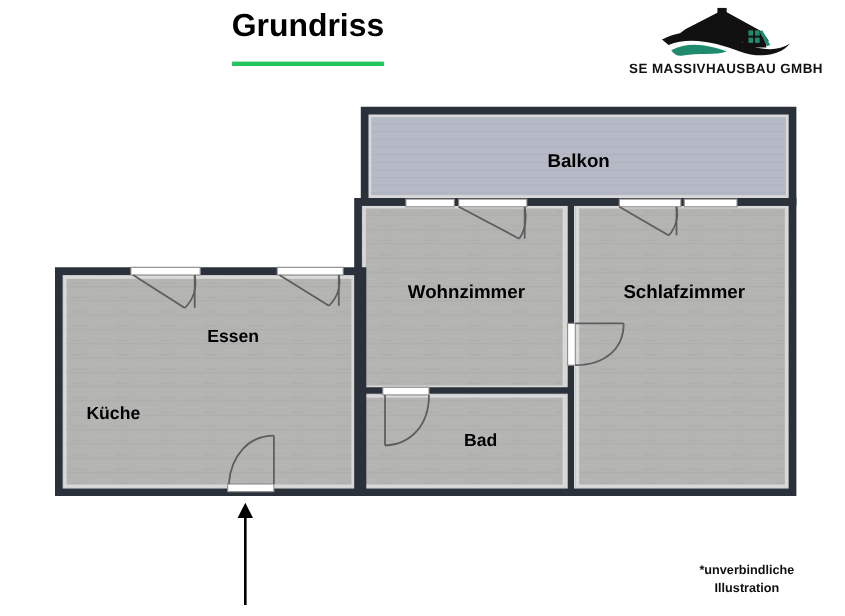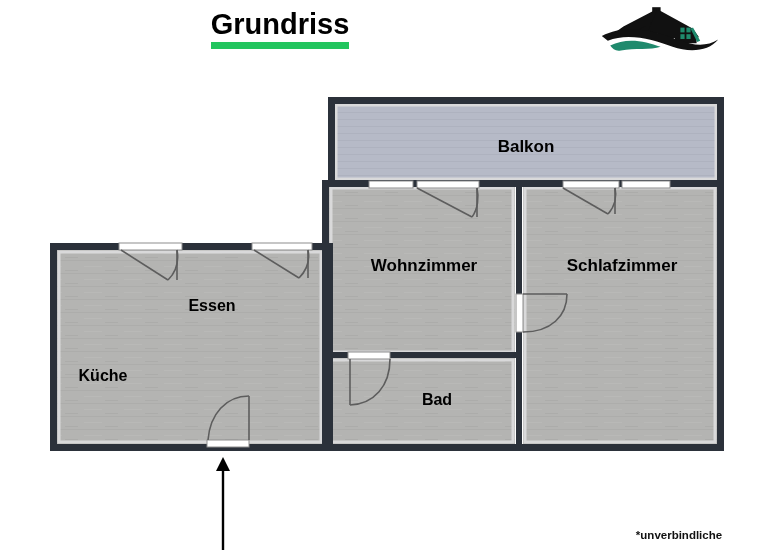--- a/index.html
+++ b/index.html
@@ -16,22 +16,22 @@
     position:absolute;
     left:0; top:8px;
     width:560px;
     text-align:center;
     font-size:29px;
     font-weight:bold;
     color:#000;
     letter-spacing:0px;
   }
   .page-title span{
-    border-bottom:7px solid #22c55e;
-    padding-bottom:2px;
+    border-bottom:4px solid #22c55e;
+    padding-bottom:16px;
   }
 
   .logo-block{
     position:absolute;
     right:10px; top:6px;
     width:196px;
     text-align:center;
   }
   .logo-mark{
     width:126px;height:48px;
@@ -96,20 +96,21 @@
     <rect x="149" y="36" width="7" height="8" fill="#1f8a6d"></rect>
     <rect x="139" y="47" width="7" height="8" fill="#1f8a6d"></rect>
     <rect x="149" y="47" width="7" height="8" fill="#1f8a6d"></rect>
 
     <path d="M160 36 L172 58 L167 60 L156 38 Z" fill="#1f8a6d"></path>
 
     <path d="M8 50 C50 28 98 42 140 58 C160 66 184 68 202 56 C186 76 154 78 126 68 C94 56 52 44 18 58 Z" fill="#111111"></path>
 
     <path d="M22 66 C48 52 80 58 106 68 C90 74 62 70 40 74 C32 76 26 72 22 66 Z" fill="#1f8a6d"></path>
   </svg>
+  <div class="logo-name">SE MASSIVHAUSBAU GMBH</div>
 </div>
 
 <svg class="plan" viewBox="0 0 768 560">
   <defs>
 
     <pattern id="floorTex" width="40" height="13" patternUnits="userSpaceOnUse">
       <rect width="40" height="13" fill="#b4b4b2"></rect>
       <rect width="40" height="1" y="0" fill="#adadab"></rect>
       <rect width="18" height="1" y="6" x="4" fill="#b9b9b7"></rect>
       <rect width="13" height="1" y="10" x="25" fill="#acacaa"></rect>
@@ -224,13 +225,14 @@
   </g>
 
   <g stroke="#000000" stroke-width="2.4" fill="#000000">
     <line x1="223" y1="550" x2="223" y2="466"></line>
     <polygon points="223,457 216,471 230,471" stroke="none"></polygon>
   </g>
 </svg>
 
 <div class="footnote">
   <div>*unverbindliche</div>
+  <div>Illustration</div>
 </div>
 
 </body></html>

